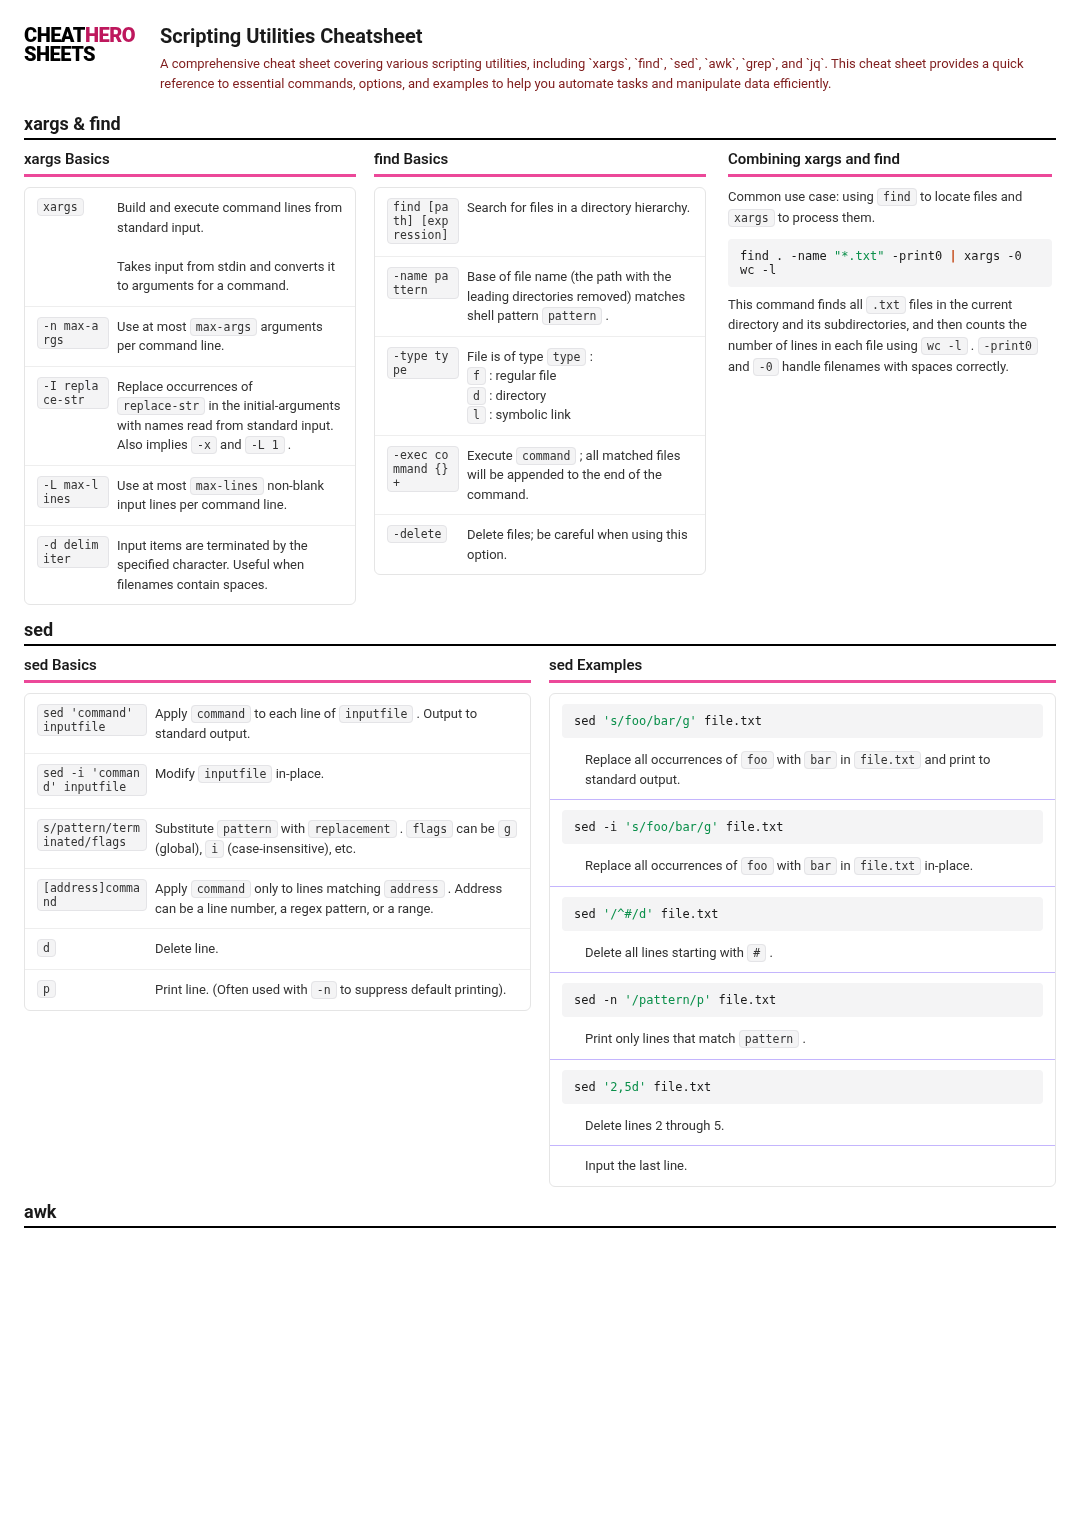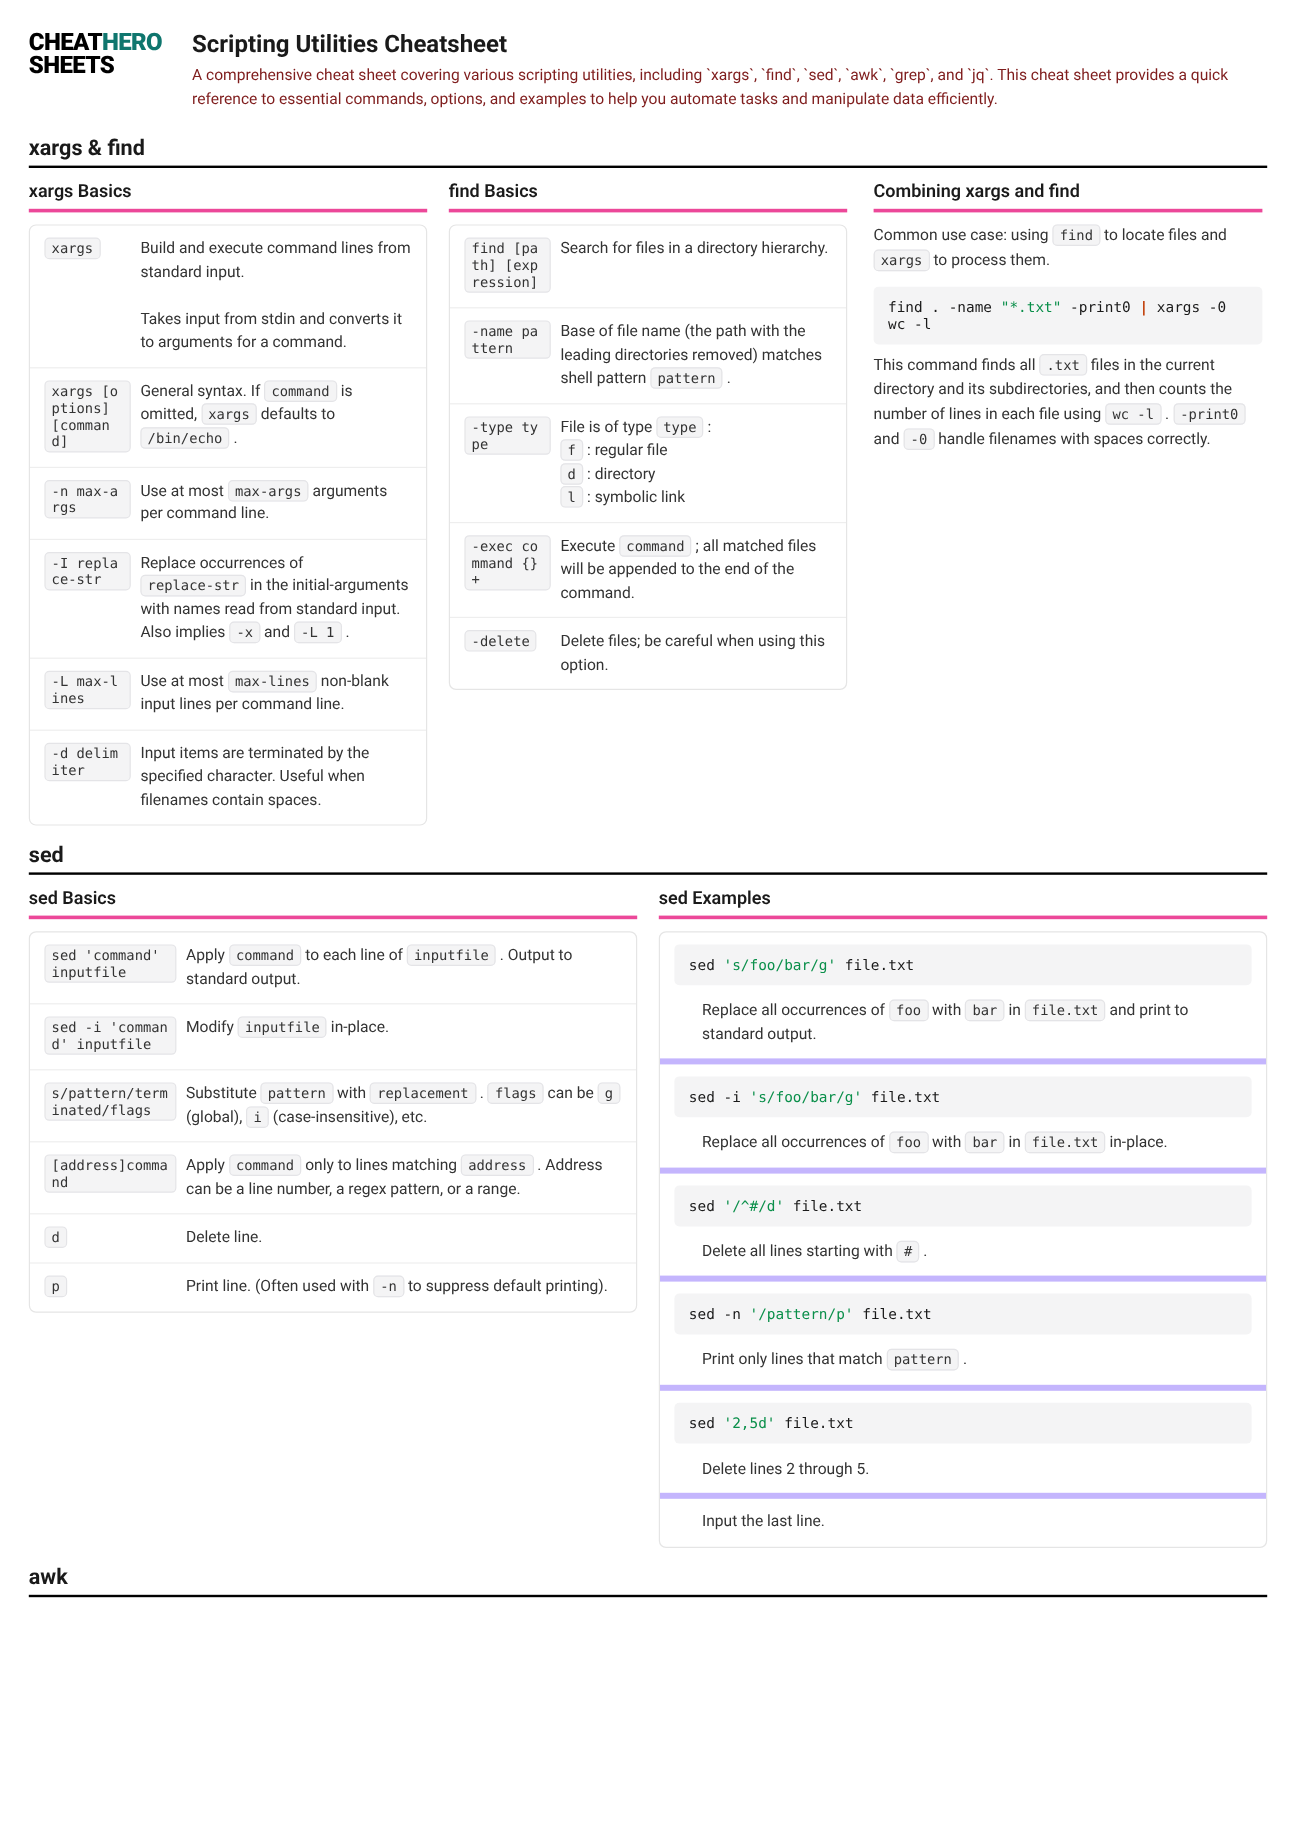--- a/index.html
+++ b/index.html
@@ -8,21 +8,21 @@
   font-size: 13px;
   color: #1a1a1a;
   background: #fff;
   padding: 24px;
   width: 1080px;
 }
 .header { display: flex; gap: 16px; margin-bottom: 20px; }
 .logo { flex-shrink: 0; width: 120px; height: 42px; display: flex; align-items: center; }
 .logo-text { font-weight: 900; font-size: 20px; line-height: 0.95; letter-spacing: -0.5px; }
 .logo-cheat { color: #000; }
-.logo-hero { color: #0f766e; font-weight: 900; }
+.logo-hero { color: #be185d; font-weight: 900; }
 .header-content h1 { font-size: 20px; font-weight: 700; margin-bottom: 6px; }
 .header-content p { font-size: 13px; color: #7f1d1d; line-height: 1.5; }
 
 h2.section { font-size: 18px; font-weight: 700; border-bottom: 2px solid #000; padding-bottom: 4px; margin: 14px 0 10px; }
 h3.sub { font-size: 15px; font-weight: 600; border-bottom: 3px solid #ec4899; padding-bottom: 6px; margin-bottom: 10px; }
 
 .cols3 { display: grid; grid-template-columns: 1fr 1fr 1fr; gap: 18px; }
 .cols2 { display: grid; grid-template-columns: 1fr 1fr; gap: 18px; }
 
 .card { border: 1px solid #e5e5e5; border-radius: 6px; }
@@ -55,21 +55,21 @@
   white-space: pre-wrap;
   word-break: break-word;
 }
 .pre-block .str { color: #0a8f4a; }
 .pre-block .pipe { color: #c2410c; font-weight: 600; }
 .card .pre-block { margin: 10px 12px; }
 
 .note { font-size: 13px; line-height: 1.6; color: #333; margin-bottom: 10px; }
 .note code { white-space: normal; }
 
-.block-row { border-bottom: 5px solid #c4b5fd; padding: 10px 12px; }
+.block-row { border-bottom: 1px solid #c4b5fd; padding: 10px 12px; }
 .block-row:last-child { border-bottom: none; }
 .block-row .pre-block { margin: 0 0 12px 0; }
 .block-row .caption { font-size: 13px; color: #333; line-height: 1.5; margin-left: 23px; }
 
 .free-col { padding: 0 4px; }
 </style>
 </head>
 <body>
 
 <div class="header">
@@ -89,24 +89,20 @@
 <div class="cols3">
 
   <div>
     <h3 class="sub">xargs Basics</h3>
     <div class="card" id="xargs-basics-card">
         <div class="row">
           <div class="term"><code>xargs</code></div>
           <div class="desc">Build and execute command lines from standard input.<br><br>Takes input from stdin and converts it to arguments for a command.</div>
         </div>
         <div class="row">
-          <div class="term"><code>xargs [options] [command]</code></div>
-          <div class="desc">General syntax. If <code>command</code> is omitted, <code>xargs</code> defaults to <code>/bin/echo</code> .</div>
-        </div>
-        <div class="row">
           <div class="term"><code>-n max-args</code></div>
           <div class="desc">Use at most <code>max-args</code> arguments per command line.</div>
         </div>
         <div class="row">
           <div class="term"><code>-I replace-str</code></div>
           <div class="desc">Replace occurrences of <code>replace-str</code> in the initial-arguments with names read from standard input. Also implies <code>-x</code> and <code>-L 1</code> .</div>
         </div>
         <div class="row">
           <div class="term"><code>-L max-lines</code></div>
           <div class="desc">Use at most <code>max-lines</code> non-blank input lines per command line.</div>

